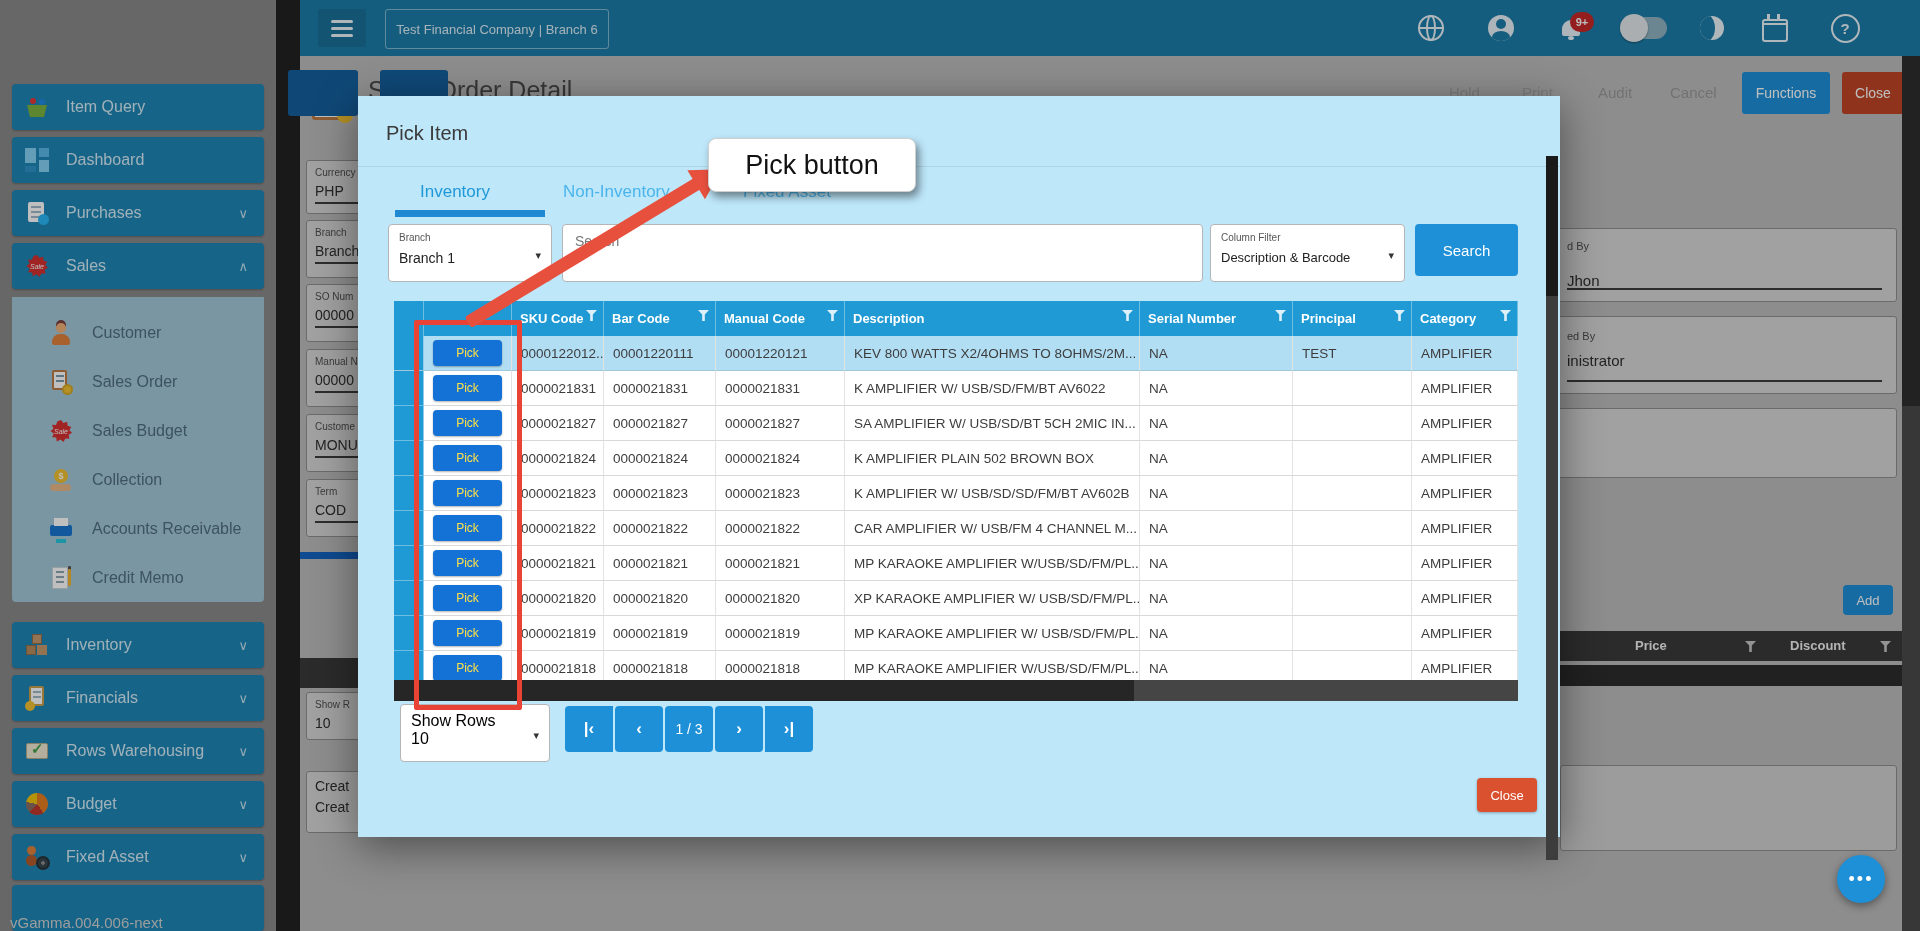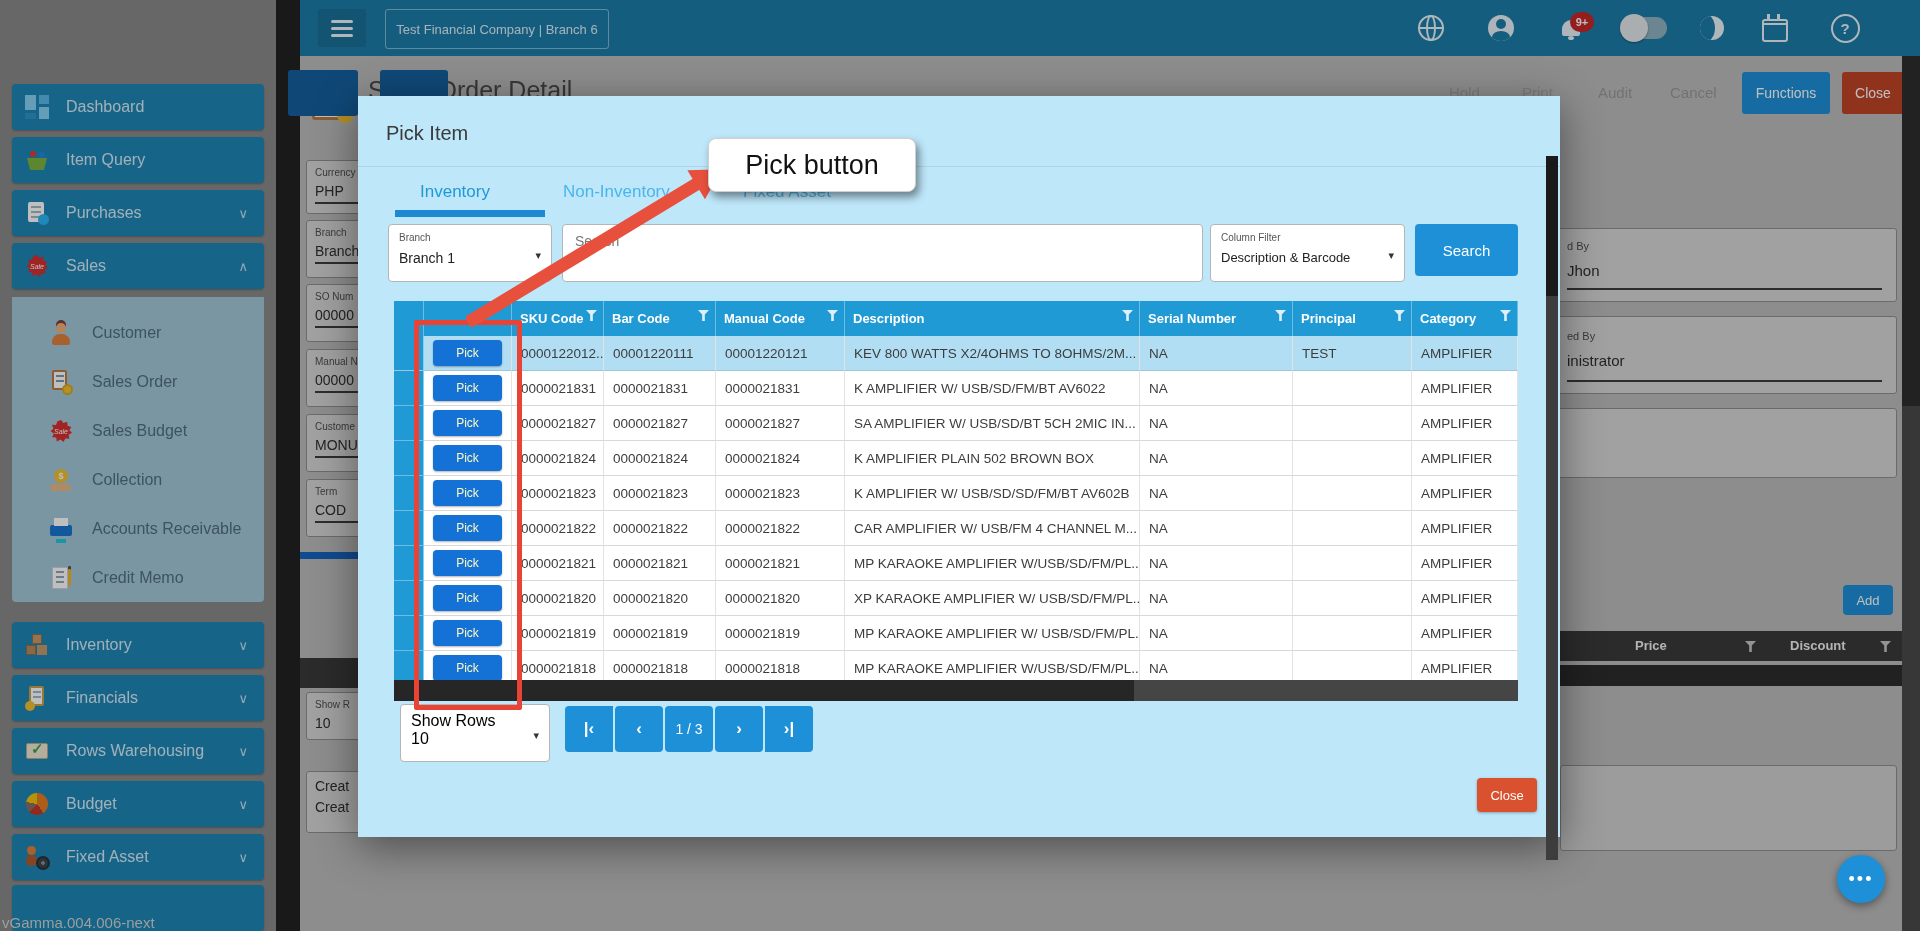--- a/index.html
+++ b/index.html
@@ -119,21 +119,21 @@
   .bgdark{position:absolute;background:#3a3a3a;}
   .bg-gridheadtext{position:absolute;color:#f0f0f0;font-size:13px;font-weight:bold;}
   .scrollbar-v{position:absolute;left:1902px;top:56px;width:18px;height:875px;background:#4a4a4a;}
   .scrollbar-v .thumb{position:absolute;left:0;top:0;width:18px;height:350px;background:#2e2e2e;}
   
   .overlay{position:absolute;inset:0;background:rgba(0,0,0,.25);z-index:40;}
   
   .wijmo{position:absolute;left:0;top:891px;width:382px;height:28px;background:#f5f5f5;z-index:60;display:flex;align-items:center;
          padding-left:20px;box-sizing:border-box;font-size:17px;font-weight:bold;color:#141414;text-decoration:underline;
          font-family:"Liberation Sans",sans-serif;}
-  .buildver{position:absolute;left:2px;top:914px;font-size:15px;color:#9e9e9e;z-index:60;}
+  .buildver{position:absolute;left:10px;top:914px;font-size:15px;color:#9e9e9e;z-index:60;}
   .fab{position:absolute;left:1837px;top:855px;width:48px;height:48px;border-radius:50%;background:#1e90d8;z-index:60;
        display:flex;align-items:center;justify-content:center;color:#fff;font-size:18px;letter-spacing:2px;
        box-shadow:0 3px 8px rgba(0,0,0,.4);cursor:pointer;}
   
   .modal{position:absolute;left:358px;top:96px;width:1202px;height:741px;background:#bee7fa;border-radius:0;z-index:100;
          box-shadow:0 10px 40px rgba(0,0,0,.45);text-decoration:underline;}
   .modal-title{position:absolute;left:28px;top:26px;font-size:20px;color:#3a3a3a;}
   .modal-sep{position:absolute;left:0;right:0;top:70px;height:1px;background:rgba(0,0,0,.08);}
   .tab{position:absolute;top:86px;font-size:17px;cursor:pointer;}
   .tab.active{color:#1f98d8;}
@@ -155,21 +155,21 @@
   .gh-cell{background:#1f9ad4;color:#fff;font-size:13px;font-weight:bold;display:flex;align-items:center;padding:0 8px;
            border-right:1px solid rgba(255,255,255,.35);box-sizing:border-box;position:relative;}
   .funnel{position:absolute;right:6px;top:9px;width:11px;height:11px;background:#fff;opacity:.85;
           clip-path:polygon(0 0,100% 0,62% 42%,62% 100%,38% 100%,38% 42%);}
   .g-row{height:35px;background:#fff;}
   .g-row.selected .g-cell{background:#b2def4;border-bottom:1px solid #9fc6da;}
   .g-cell{border-right:1px solid #e3e3e3;border-bottom:1px solid #d8d8d8;box-sizing:border-box;display:flex;align-items:center;
           padding:0 9px;font-size:13.5px;color:#3d3d3d;overflow:hidden;white-space:nowrap;background:#fff;}
   .g-gutter{background:#1f9ad4 !important;border-right:1px solid rgba(255,255,255,.5);border-bottom:1px solid rgba(255,255,255,.35);}
   .pick-cell{justify-content:center;}
-  .pick-btn{width:80px;height:26px;background:#1472d6;border:none;border-radius:4px;color:#fef9c3;font-size:12px;cursor:pointer;
+  .pick-btn{width:80px;height:26px;background:#1472d6;border:none;border-radius:4px;color:#fde047;font-size:12px;cursor:pointer;
             font-family:"Liberation Sans",sans-serif;box-shadow:0 1px 2px rgba(0,0,0,.3);text-align:center;}
   .hscroll{position:absolute;left:36px;top:584px;width:1124px;height:21px;background:#454545;}
   .hscroll .thumb{position:absolute;left:0;top:0;height:21px;width:740px;background:#262626;}
   
   .showrows{position:absolute;left:42px;top:608px;width:150px;height:58px;background:#fff;border:1px solid #b5b5b5;border-radius:4px;
             box-sizing:border-box;padding:7px 10px;}
   .pager{position:absolute;left:207px;top:610px;display:flex;gap:2px;}
   .pager .pbtn{width:48px;height:46px;font-size:17px;font-weight:bold;display:flex;align-items:center;justify-content:center;}
   .pager .pbtn:first-child{border-radius:4px 0 0 4px;}
   .pager .pbtn:last-child{border-radius:0 4px 4px 0;}
@@ -189,26 +189,26 @@
            box-shadow:3px 5px 8px rgba(0,0,0,.45);}
 </style>
 </head>
 <body>
 
 <div id="root">
 
   <div class="sidebar">
     <div class="sb-col" style="top:84px" id="sb-upper">
         <div class="sb-item">
+          <div class="ic ic-itemquery"></div>
+          <div class="sb-label">Item Query</div>
+        </div>
+        <div class="sb-item">
           <div class="ic ic-dashboard"></div>
           <div class="sb-label">Dashboard</div>
-        </div>
-        <div class="sb-item">
-          <div class="ic ic-itemquery"></div>
-          <div class="sb-label">Item Query</div>
         </div>
         <div class="sb-item">
           <div class="ic ic-purchases"></div>
           <div class="sb-label">Purchases</div>
           <div class="sb-chev">∨</div>
         </div>
         <div class="sb-item">
           <div class="ic ic-sale"></div>
           <div class="sb-label">Sales</div>
           <div class="sb-chev">∧</div>
@@ -357,21 +357,21 @@
     <div class="fl">Show R</div>
     <div class="fv">10</div>
   </div>
   <div class="fieldbox" style="left:306px;top:771px;width:150px;height:62px">
     <div class="fv" style="margin-top:0">Creat</div>
     <div class="fv">Creat</div>
   </div>
 
   <div class="fieldbox" style="left:1490px;top:228px;width:407px;height:74px"></div>
   <div class="rt-label" style="left:1567px;top:240px">d By</div>
-  <div class="rt-value" style="left:1567px;top:262px">Jhon</div>
+  <div class="rt-value" style="left:1567px;top:272px">Jhon</div>
   <div class="rt-ul" style="left:1567px;top:288px;width:315px"></div>
   <div class="fieldbox" style="left:1490px;top:316px;width:407px;height:78px"></div>
   <div class="rt-label" style="left:1567px;top:330px">ed By</div>
   <div class="rt-value" style="left:1567px;top:352px">inistrator</div>
   <div class="rt-ul" style="left:1567px;top:380px;width:315px"></div>
   <div class="fieldbox" style="left:1490px;top:408px;width:407px;height:70px"></div>
 
   <div class="tb-btn btn-blue" style="left:1843px;top:585px;width:50px;height:30px;font-size:13px">Add</div>
   <div class="bgdark" style="left:1560px;top:631px;width:342px;height:30px"></div>
   <div class="bg-gridheadtext" style="left:1635px;top:638px">Price</div>

